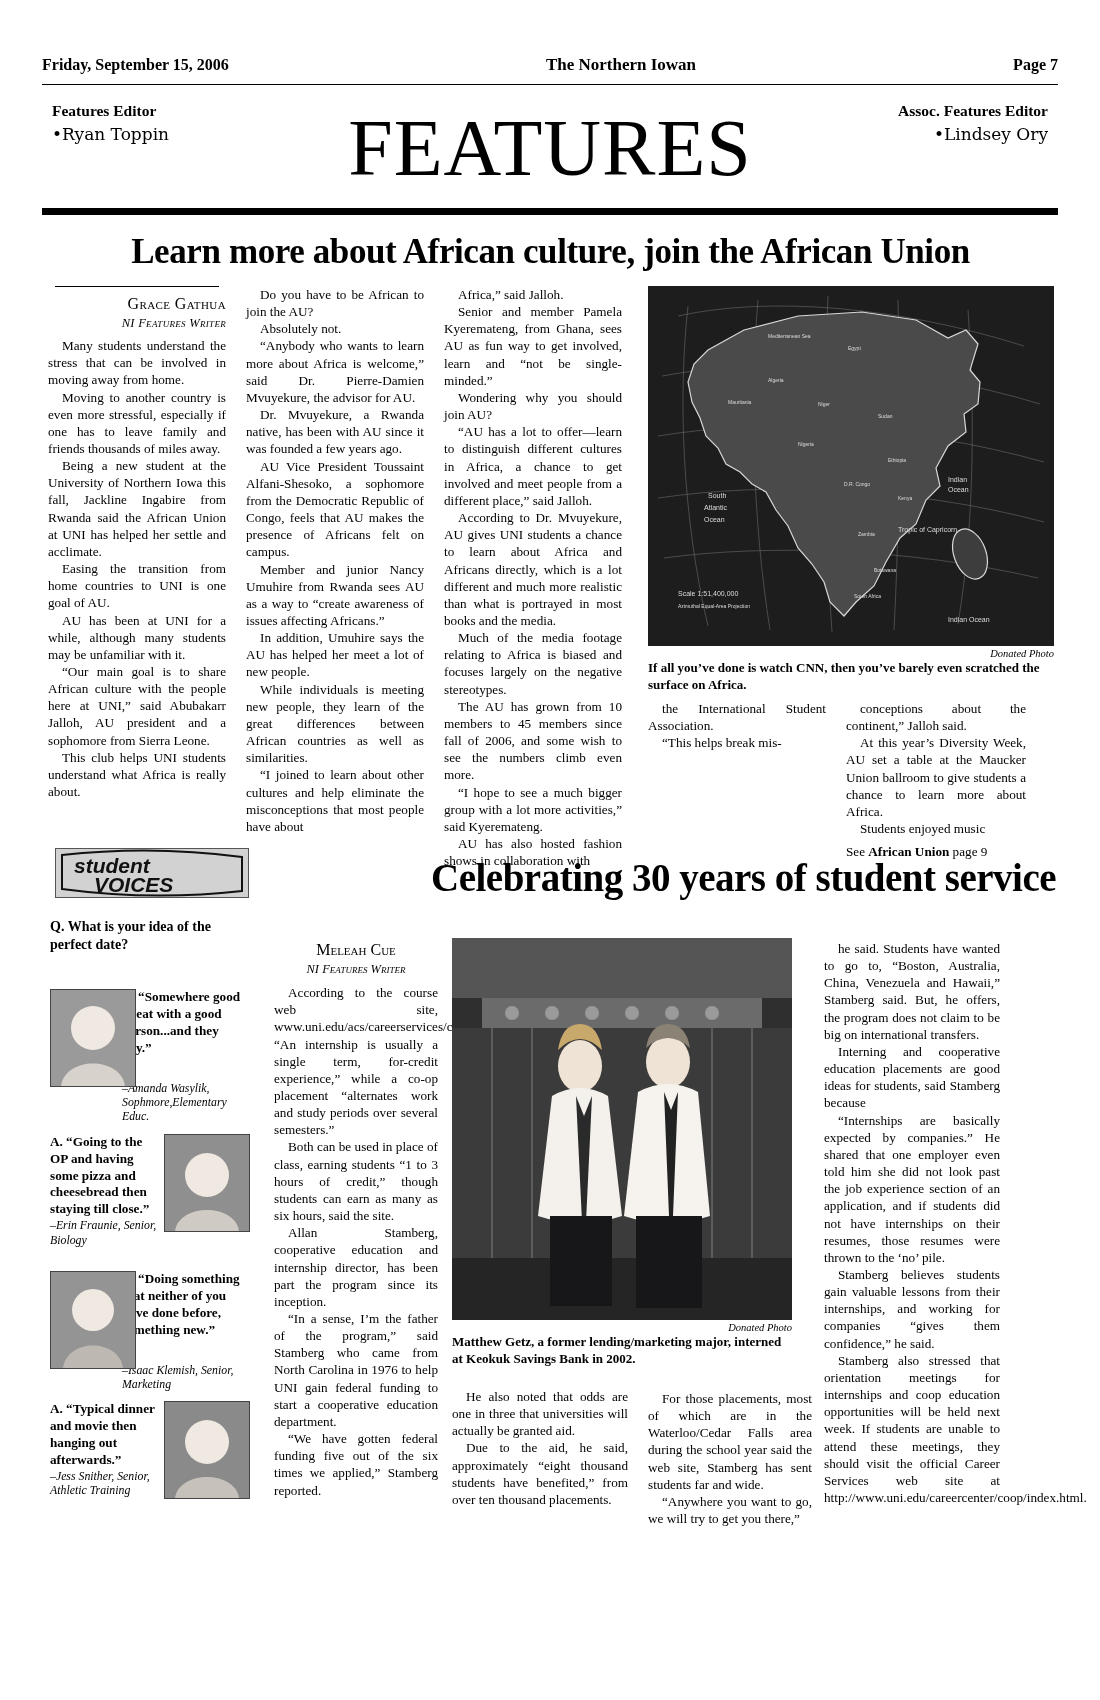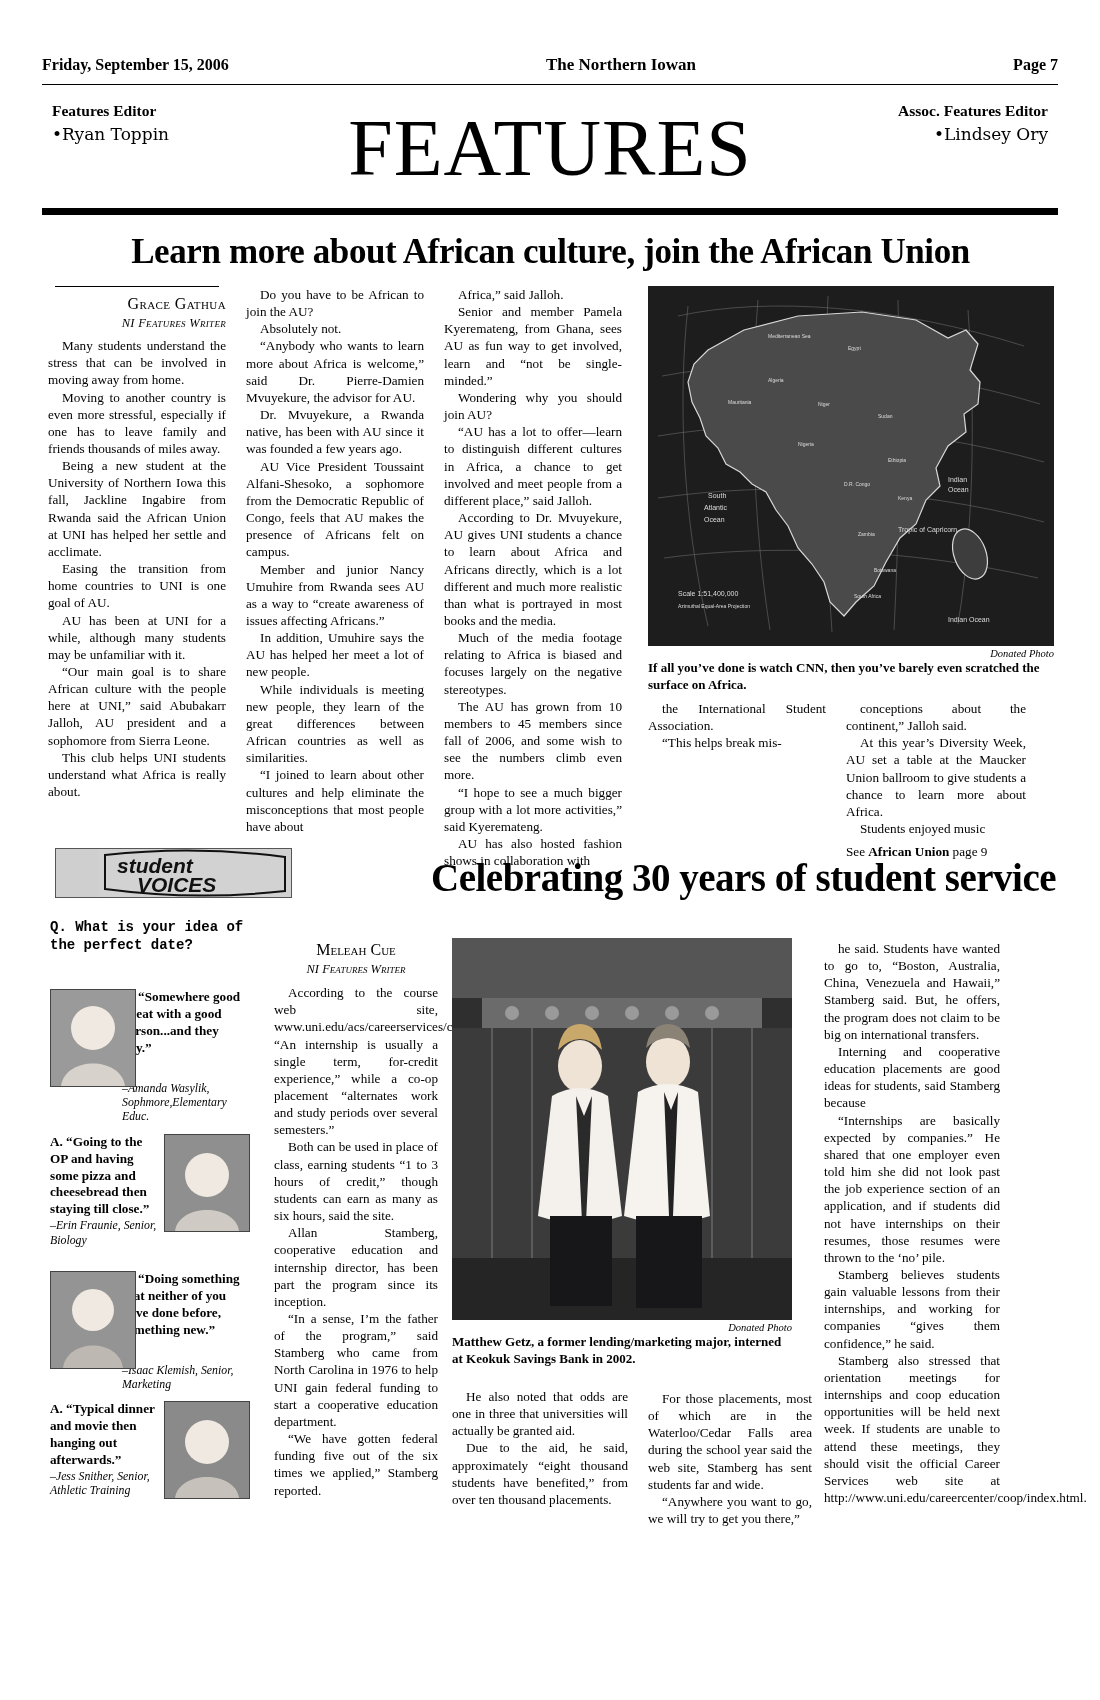--- a/index.html
+++ b/index.html
@@ -196,31 +196,29 @@
   
   .sv-logo {
     position: absolute;
     left: 55px;
     top: 848px;
     width: 192px;
     height: 48px;
     background: #cfcfcf;
     border: 1px solid #555;
     overflow: hidden;
-    padding-left: 43px;
   }
   .sv-question {
     position: absolute;
     left: 50px;
     top: 918px;
     width: 200px;
     font-size: 14px;
     font-weight: bold;
     line-height: 1.3;
-    font-family: Liberation Mono, monospace;
   }
   .sv-list {
     position: absolute;
     left: 50px;
     top: 965px;
     width: 200px;
   }
   .sv-item {
     position: relative;
     margin-bottom: 10px;

